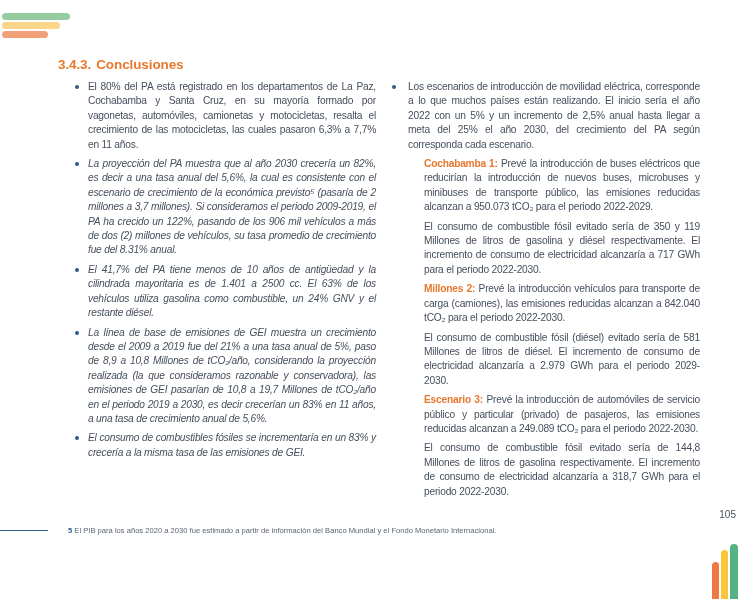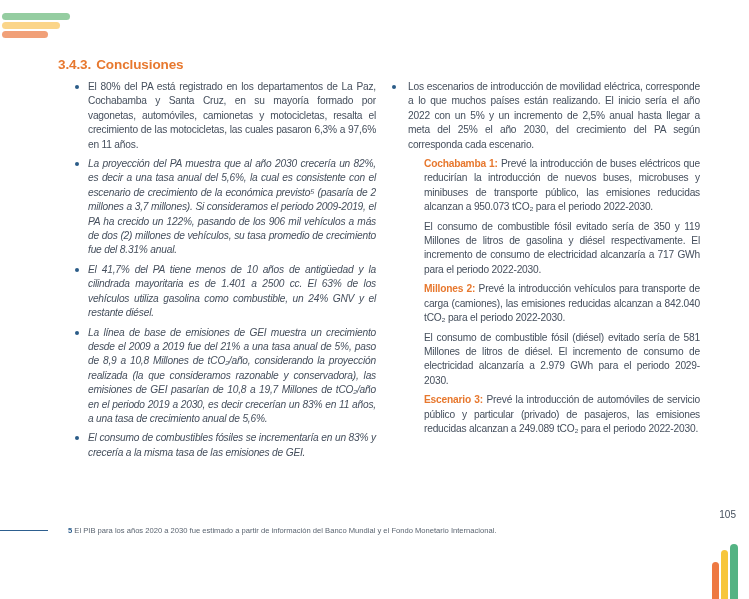--- a/index.html
+++ b/index.html
@@ -81,36 +81,37 @@
 
   <div class="deco-top">
     <div class="tbar tbar-green"></div>
     <div class="tbar tbar-yellow"></div>
     <div class="tbar tbar-orange"></div>
   </div>
 
   <h2 class="heading"><span class="sec-num">3.4.3.</span><span>Conclusiones</span></h2>
 
   <ul class="bullets bodytext col-left">
-    <li><span class="dot"></span><span>El 80% del PA está registrado en los departamentos de La Paz, Cochabamba y Santa Cruz, en su mayoría formado por vagonetas, automóviles, camionetas y motocicletas, resalta el crecimiento de las motocicletas, las cuales pasaron 6,3% a 97,6% en 11 años.</span></li>
+    <li><span class="dot"></span><span>El 80% del PA está registrado en los departamentos de La Paz, Cochabamba y Santa Cruz, en su mayoría formado por vagonetas, automóviles, camionetas y motocicletas, resalta el crecimiento de las motocicletas, las cuales pasaron 6,3% a 7,7% en 11 años.</span></li>
     <li><span class="dot"></span><span>La proyección del PA muestra que al año 2030 crecería un 82%, es decir a una tasa anual del 5,6%, la cual es consistente con el escenario de crecimiento de la económica previsto⁵ (pasaría de 2 millones a 3,7 millones). Si consideramos el periodo 2009-2019, el PA ha crecido un 122%, pasando de los 906 mil vehículos a más de dos (2) millones de vehículos, su tasa promedio de crecimiento fue del 8.31% anual.</span></li>
     <li><span class="dot"></span><span>El 41,7% del PA tiene menos de 10 años de antigüedad y la cilindrada mayoritaria es de 1.401 a 2500 cc. El 63% de los vehículos utiliza gasolina como combustible, un 24% GNV y el restante diésel.</span></li>
     <li><span class="dot"></span><span>La línea de base de emisiones de GEI muestra un crecimiento desde el 2009 a 2019 fue del 21% a una tasa anual de 5%, paso de 8,9 a 10,8 Millones de tCO₂/año, considerando la proyección realizada (la que consideramos razonable y conservadora), las emisiones de GEI pasarían de 10,8 a 19,7 Millones de tCO₂/año en el periodo 2019 a 2030, es decir crecerían un 83% en 11 años, a una tasa de crecimiento anual de 5,6%.</span></li>
     <li><span class="dot"></span><span>El consumo de combustibles fósiles se incrementaría en un 83% y crecería a la misma tasa de las emisiones de GEI.</span></li>
   </ul>
 
   <div class="col-right bodytext">
     <ul class="bullets rc">
       <li><span class="dot"></span><span>Los escenarios de introducción de movilidad eléctrica, corresponde a lo que muchos países están realizando. El inicio sería el año 2022 con un 5% y un incremento de 2,5% anual hasta llegar a meta del 25% el año 2030, del crecimiento del PA según corresponda cada escenario.</span></li>
     </ul>
-    <p class="rc-para"><span class="plabel">Cochabamba 1: </span><span>Prevé la introducción de buses eléctricos que reducirían la introducción de nuevos buses, microbuses y minibuses de transporte público, las emisiones reducidas alcanzan a 950.073 tCO₂ para el periodo 2022-2030.</span></p>
+    <p class="rc-para"><span class="plabel">Cochabamba 1: </span><span>Prevé la introducción de buses eléctricos que reducirían la introducción de nuevos buses, microbuses y minibuses de transporte público, las emisiones reducidas alcanzan a 950.073 tCO₂ para el periodo 2022-2029.</span></p>
     <p class="rc-para"><span class="plabel"></span><span>El consumo de combustible fósil evitado sería de 350 y 119 Millones de litros de gasolina y diésel respectivamente. El incremento de consumo de electricidad alcanzaría a 717 GWh para el periodo 2022-2030.</span></p>
     <p class="rc-para"><span class="plabel">Millones 2: </span><span>Prevé la introducción vehículos para transporte de carga (camiones), las emisiones reducidas alcanzan a 842.040 tCO₂ para el periodo 2022-2030.</span></p>
     <p class="rc-para"><span class="plabel"></span><span>El consumo de combustible fósil (diésel) evitado sería de 581 Millones de litros de diésel. El incremento de consumo de electricidad alcanzaría a 2.979 GWh para el periodo 2029-2030.</span></p>
     <p class="rc-para"><span class="plabel">Escenario 3: </span><span>Prevé la introducción de automóviles de servicio público y particular (privado) de pasajeros, las emisiones reducidas alcanzan a 249.089 tCO₂ para el periodo 2022-2030.</span></p>
+    <p class="rc-para"><span class="plabel"></span><span>El consumo de combustible fósil evitado sería de 144,8 Millones de litros de gasolina respectivamente. El incremento de consumo de electricidad alcanzaría a 318,7 GWh para el periodo 2022-2030.</span></p>
   </div>
 
   <div class="footnote-rule"></div>
   <div class="footnote"><span class="fn-marker">5</span> <span>El PIB para los años 2020 a 2030 fue estimado a partir de información del Banco Mundial y el Fondo Monetario Internacional.</span></div>
 
   <div class="page-number">105</div>
 
   <div>
     <div class="vbar vbar-orange"></div>
     <div class="vbar vbar-yellow"></div>

